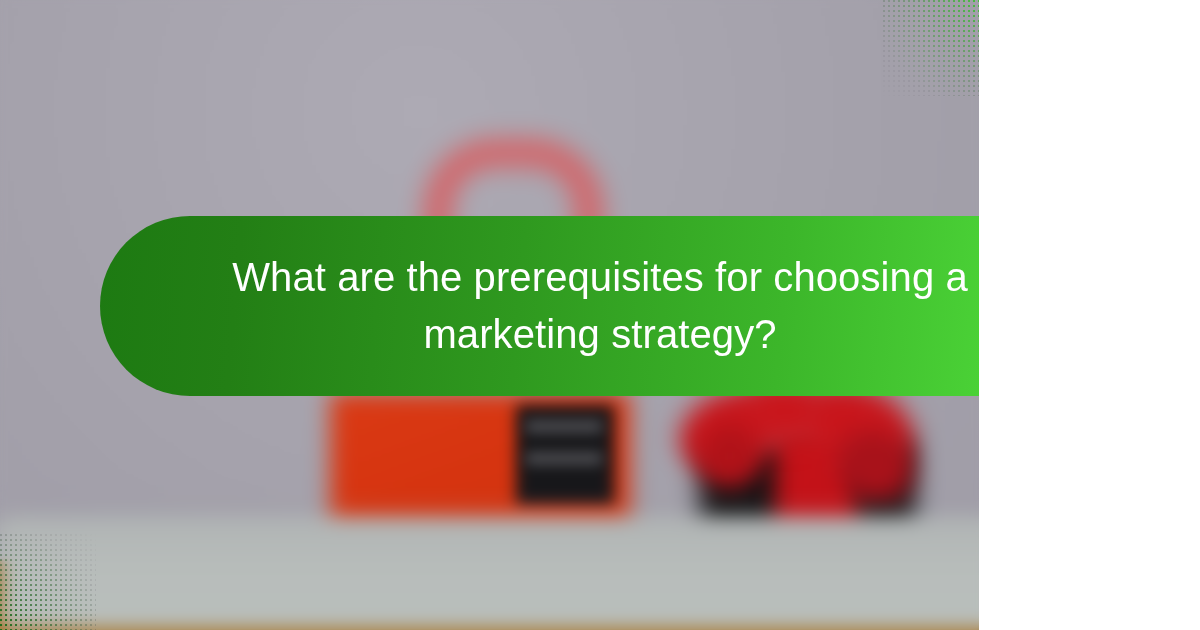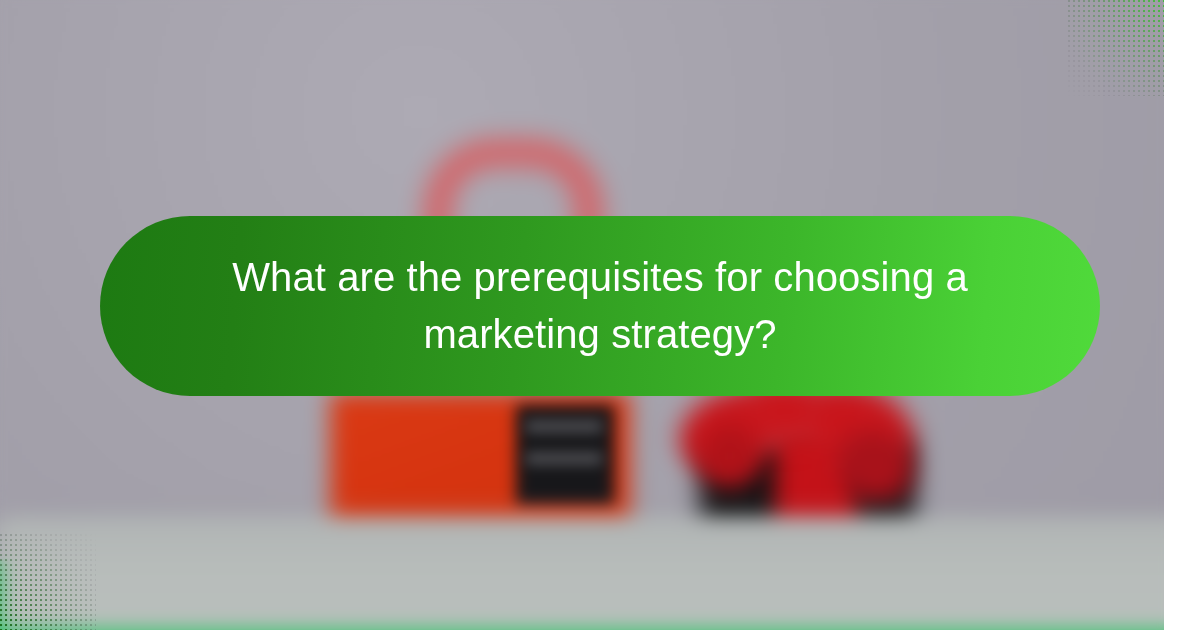--- a/index.html
+++ b/index.html
@@ -7,24 +7,24 @@
     margin: 0;
     padding: 0;
     background: #ffffff;
   }
   body {
     font-family: "Liberation Sans", sans-serif;
   }
 
   #card {
     position: relative;
-    width: 1164px;
+    width: 979px;
     height: 630px;
     overflow: hidden;
-    background: #22c55e;
+    background: #a16207;
   }
 
   
   .bg-photo {
     position: absolute;
     inset: 0;
     overflow: hidden;
   }
 
   

